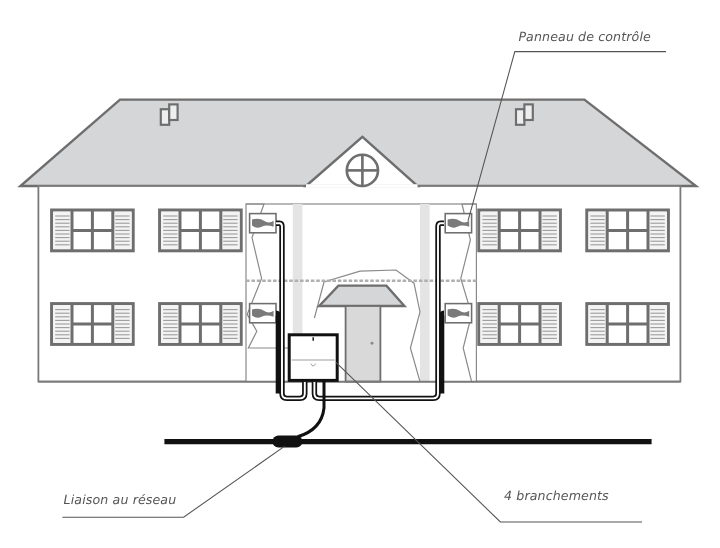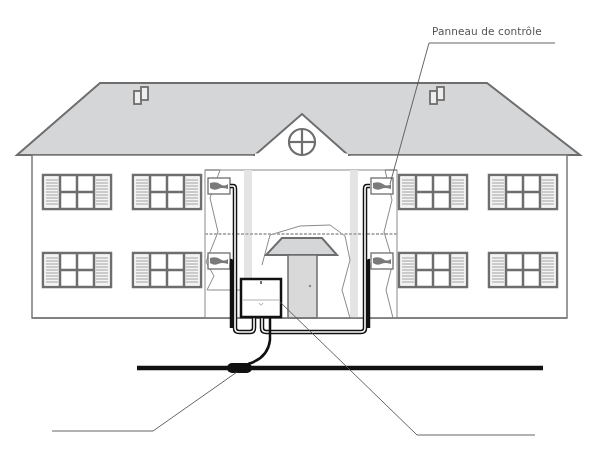--- a/index.html
+++ b/index.html
@@ -1,17 +1,17 @@
 <!DOCTYPE html>
 <html><head>
 <meta charset="utf-8">
 <style>
   html, body { margin: 0; padding: 0; background: #ffffff; }
   body { width: 600px; height: 457px; overflow: hidden; position: relative; font-family: "DejaVu Sans", "Liberation Sans", sans-serif; }
-  #stage { position: absolute; left: 0; top: 0; width: 600px; height: 322px; }
+  #stage { position: absolute; left: 0; top: 0; width: 600px; height: 322px; font-style: italic; }
   .label { position: absolute; font-size: 10.5px; color: #555555; line-height: 12px; white-space: nowrap; letter-spacing: 0.1px; }
   #lbl-panel { left: 432px; top: 25px; }
   #lbl-network { left: 53px; top: 411px; }
   #lbl-pack { left: 420px; top: 408px; }
 </style>
 </head>
 <body>
 
 <div id="stage">
 <svg width="600" height="457" viewBox="0 0 600 457" xmlns="http://www.w3.org/2000/svg">
@@ -131,15 +131,17 @@
   <rect x="227" y="363" width="25" height="10" rx="5" fill="#111"></rect>
 
   <g fill="none" stroke="#555" stroke-width="0.9">
     <polyline points="555,43 429,43 390,184"></polyline>
     <polyline points="52,431 153,431 237,372"></polyline>
     <polyline points="535,435 417,435 280,302"></polyline>
   </g>
 </svg>
 
 <div id="lbl-panel" class="label">Panneau de contrôle</div>
+<div id="lbl-network" class="label">Liaison au réseau</div>
 <div id="lbl-pack" class="label">
+  <div>4 branchements</div>
 </div>
 </div>
 
 </body></html>

